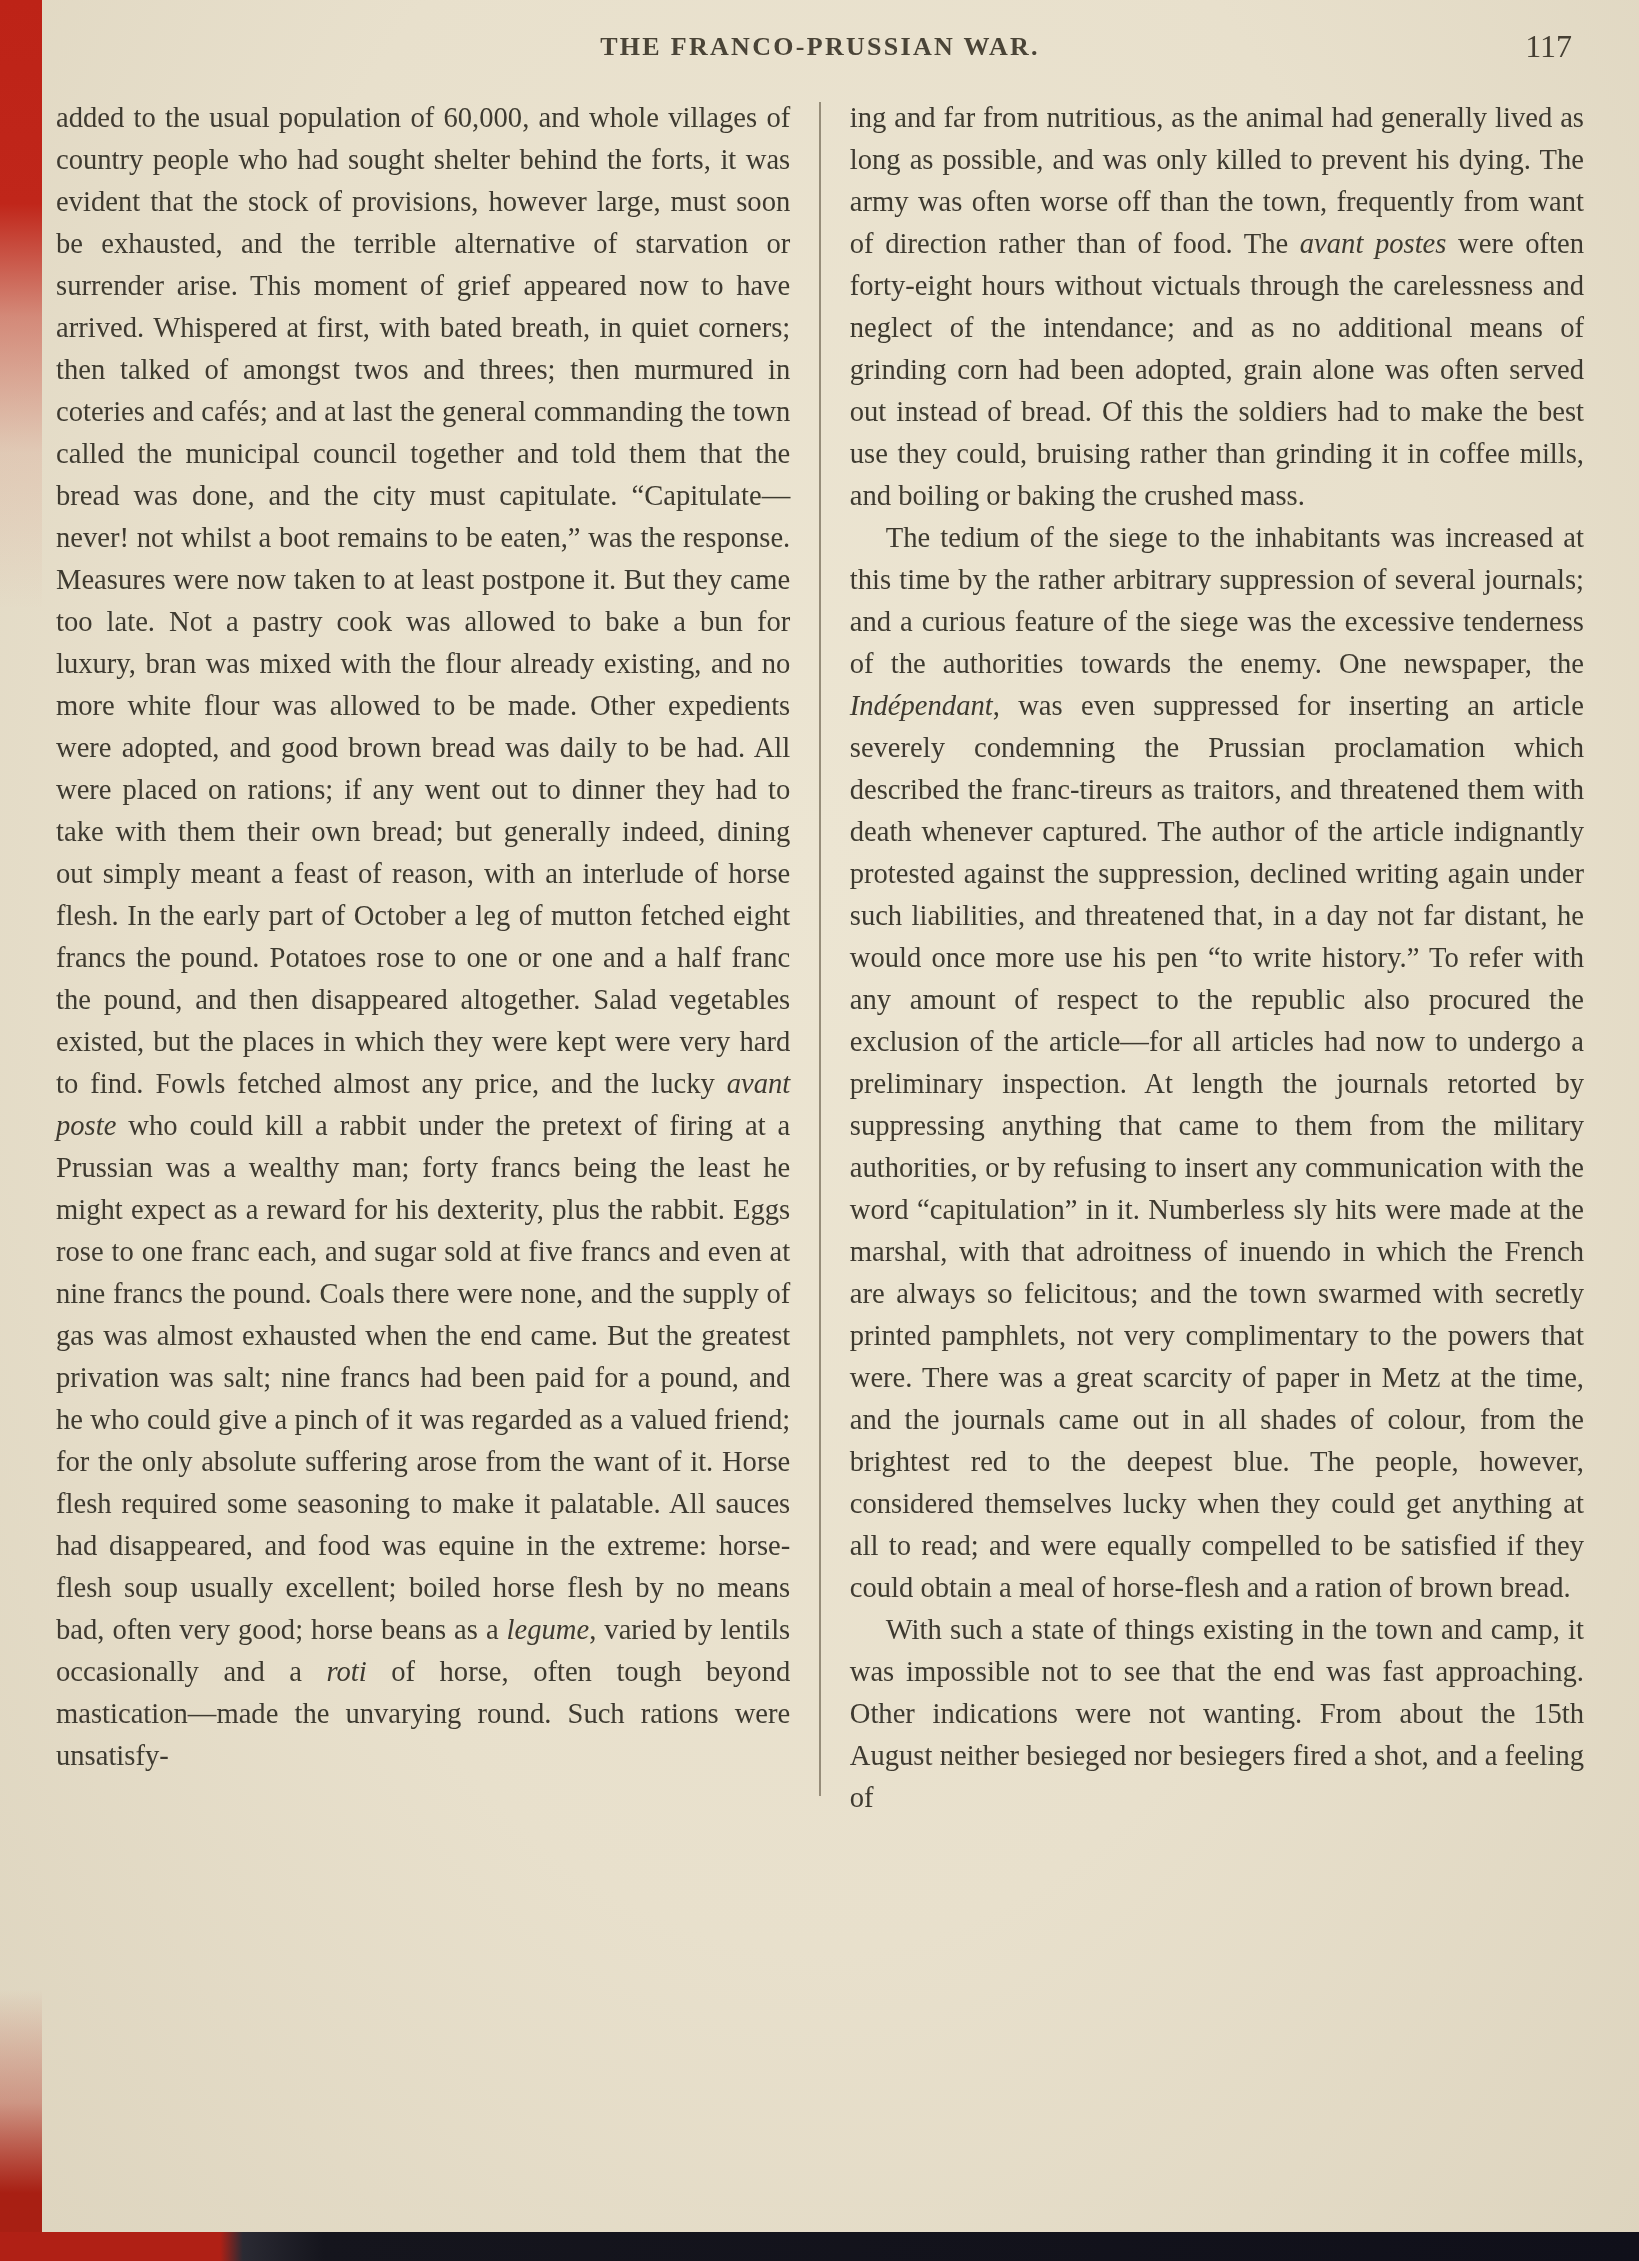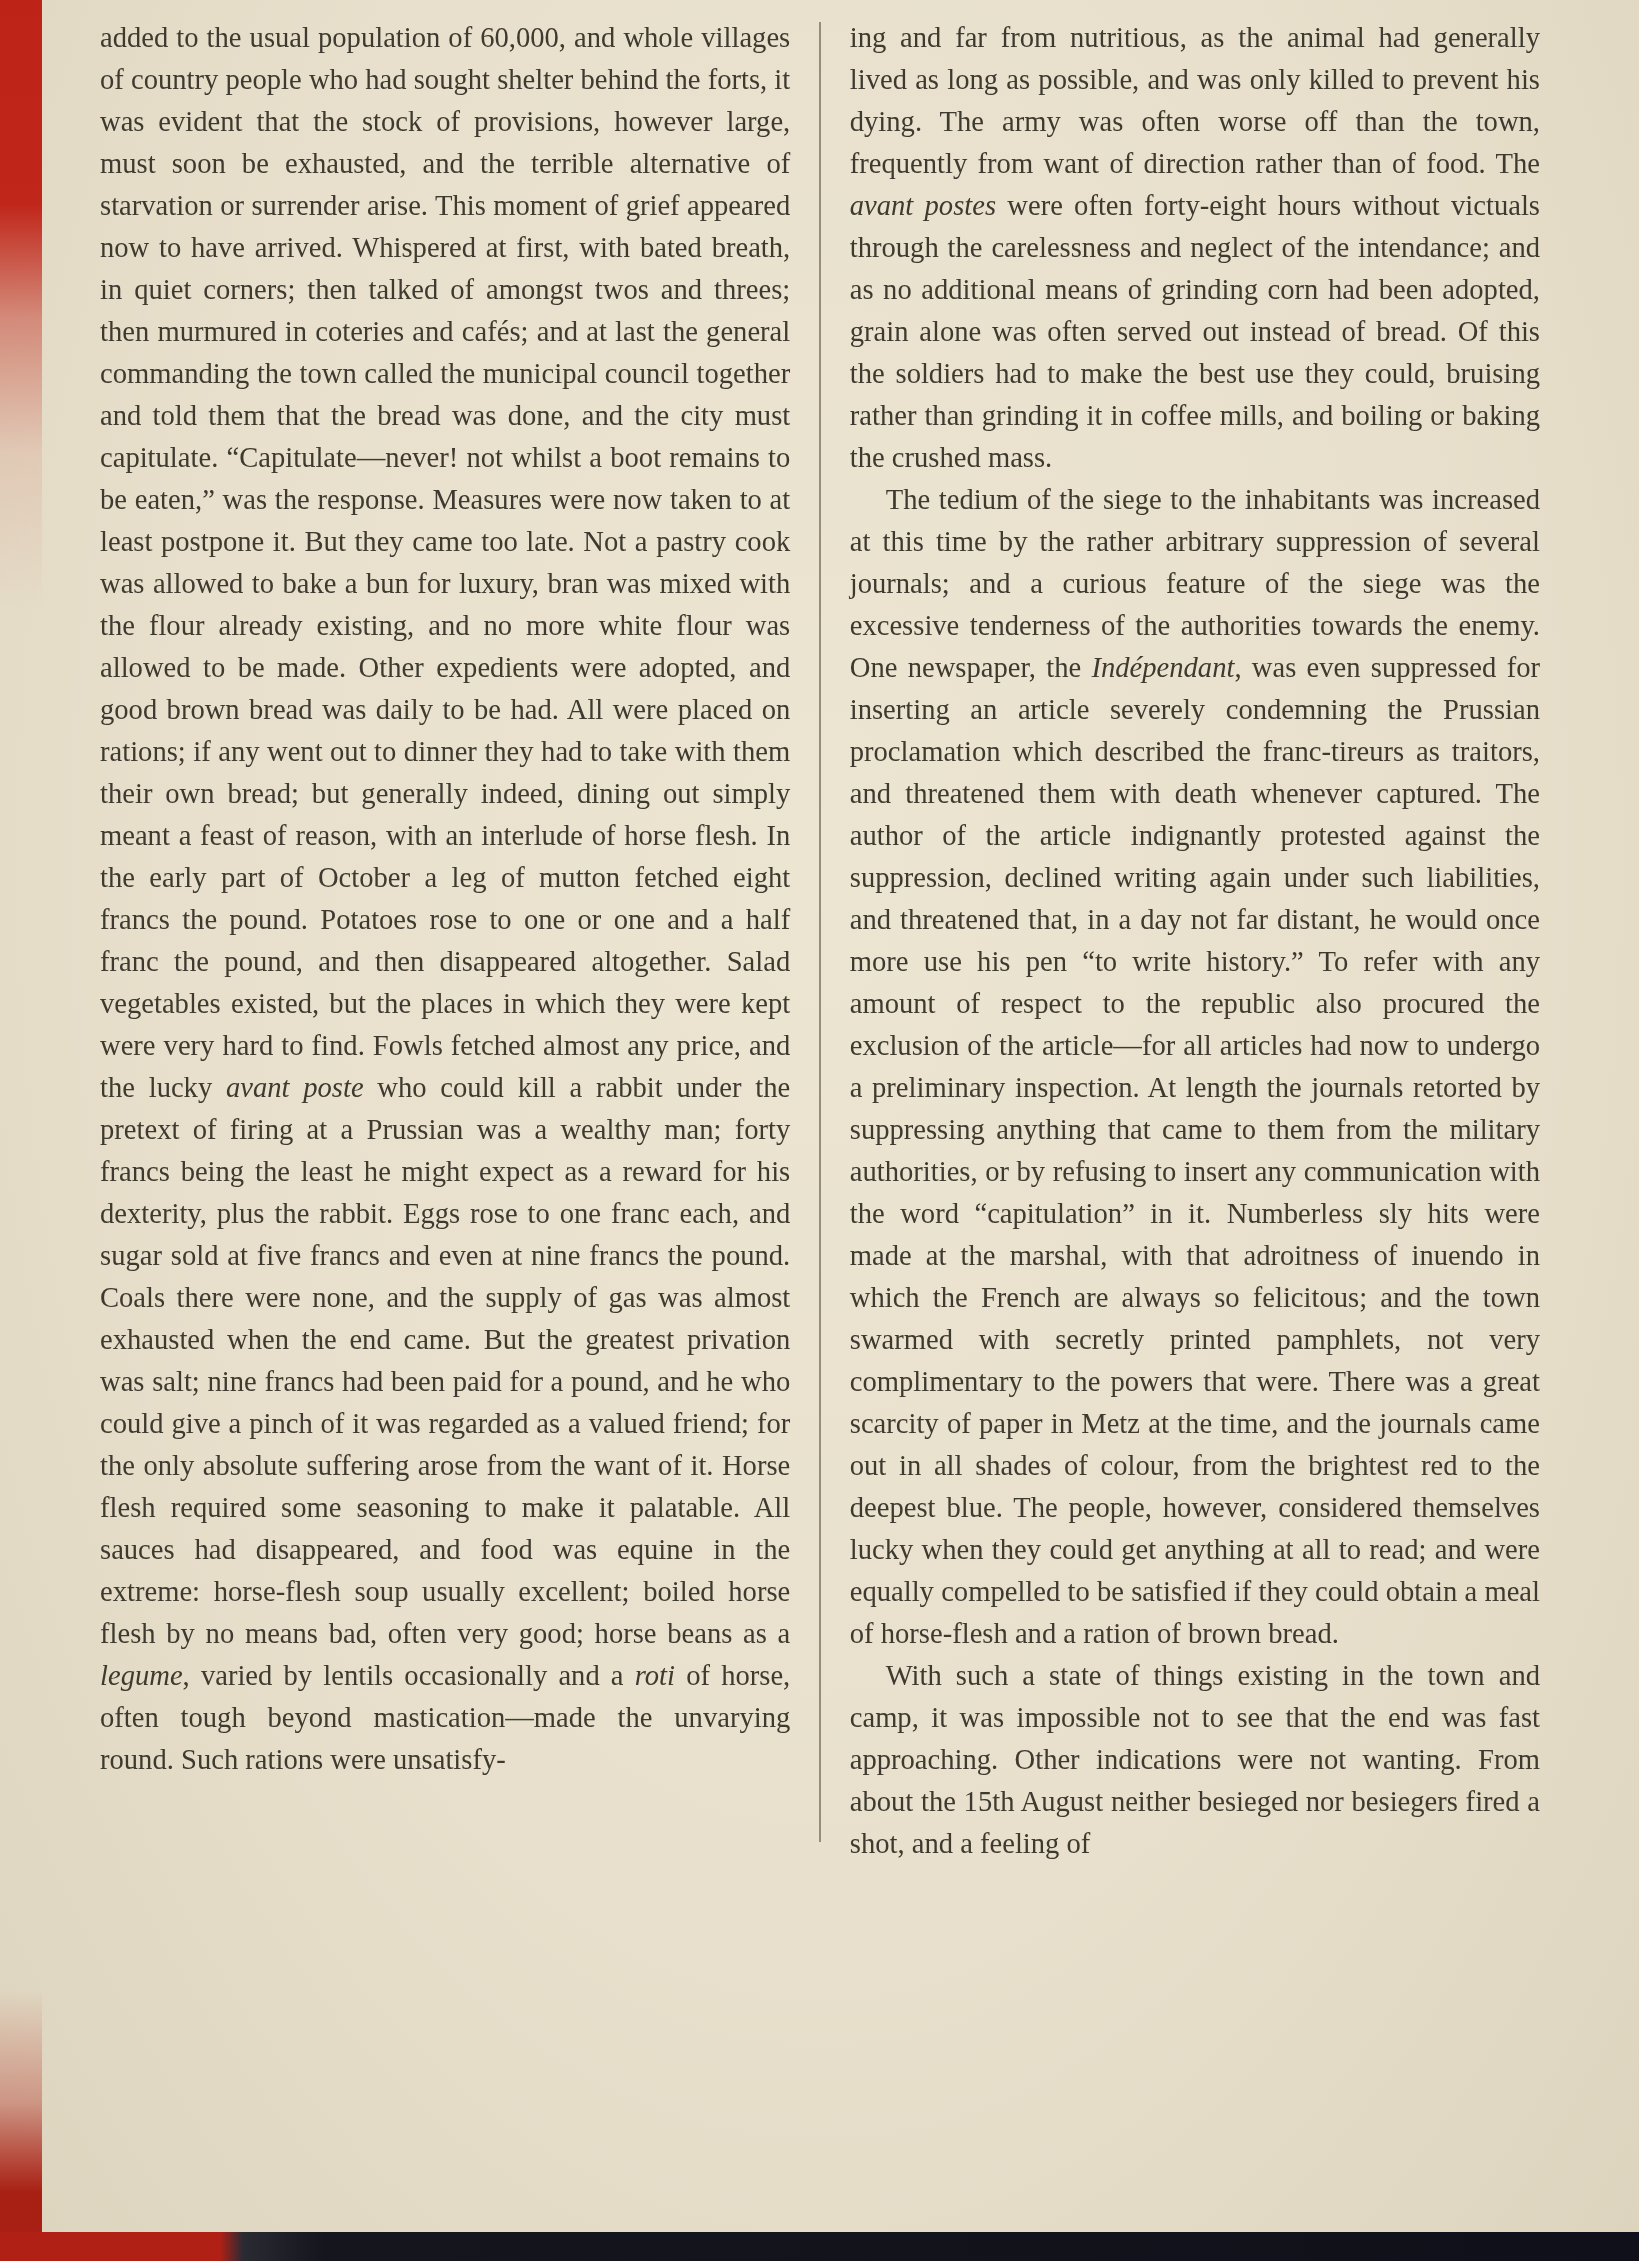--- a/index.html
+++ b/index.html
@@ -58,21 +58,21 @@
   }
   .page-number {
     position: absolute;
     top: 28px;
     right: 68px;
     font-size: 32px;
     color: #453f33;
   }
   .columns {
     display: flex;
-    padding: 0 100px;
+    padding: 0 56px;
     margin-top: 17px;
     align-items: stretch;
   }
   .column {
     flex: 1 1 0;
     min-width: 0;
   }
   .col-divider {
     width: 1.5px;
     background: #968d7a;
@@ -94,20 +94,24 @@
   }
 </style>
 </head>
 <body>
 
 <div class="page">
 
   <div class="edge-left"></div>
   <div class="edge-bottom"></div>
 
+  <header class="header">
+    <div class="running-title">THE FRANCO-PRUSSIAN WAR.</div>
+    <div class="page-number">117</div>
+  </header>
 
   <main class="columns">
     <div class="column col-left" id="col-left">
         <p class="para"><span>added to the usual population of 60,000, and whole villages of country people who had sought shelter behind the forts, it was evident that the stock of provisions, however large, must soon be exhausted, and the terrible alternative of starvation or surrender arise.  This moment of grief appeared now to have arrived.  Whispered at first, with bated breath, in quiet corners; then talked of amongst twos and threes; then murmured in coteries and cafés; and at last the general commanding the town called the municipal council together and told them that the bread was done, and the city must capitulate.  “Capitulate—never! not whilst a boot remains to be eaten,” was the response.  Measures were now taken to at least postpone it.  But they came too late.  Not a pastry cook was allowed to bake a bun for luxury, bran was mixed with the flour already existing, and no more white flour was allowed to be made. Other expedients were adopted, and good brown bread was daily to be had.  All were placed on rations; if any went out to dinner they had to take with them their own bread; but generally indeed, dining out simply meant a feast of reason, with an interlude of horse flesh.  In the early part of October a leg of mutton fetched eight francs the pound.  Potatoes rose to one or one and a half franc the pound, and then disappeared altogether.  Salad vegetables existed, but the places in which they were kept were very hard to find.  Fowls fetched almost any price, and the lucky </span><span class="em">avant poste</span><span> who could kill a rabbit under the pretext of firing at a Prussian was a wealthy man; forty francs being the least he might expect as a reward for his dexterity, plus the rabbit.  Eggs rose to one franc each, and sugar sold at five francs and even at nine francs the pound.  Coals there were none, and the supply of gas was almost exhausted when the end came. But the greatest privation was salt; nine francs had been paid for a pound, and he who could give a pinch of it was regarded as a valued friend; for the only absolute suffering arose from the want of it.  Horse flesh required some seasoning to make it palatable.  All sauces had disappeared, and food was equine in the extreme: horse-flesh soup usually excellent; boiled horse flesh by no means bad, often very good; horse beans as a </span><span class="em">legume</span><span>, varied by lentils occasionally and a </span><span class="em">roti</span><span> of horse, often tough beyond mastication—made the unvarying round.  Such rations were unsatisfy-</span></p>
       </div>
     <div class="col-divider"></div>
     <div class="column col-right" id="col-right">
         <p class="para"><span>ing and far from nutritious, as the animal had generally lived as long as possible, and was only killed to prevent his dying.  The army was often worse off than the town, frequently from want of direction rather than of food.  The </span><span class="em">avant postes</span><span> were often forty-eight hours without victuals through the carelessness and neglect of the intendance; and as no additional means of grinding corn had been adopted, grain alone was often served out instead of bread.  Of this the soldiers had to make the best use they could, bruising rather than grinding it in coffee mills, and boiling or baking the crushed mass.</span></p>
         <p class="para indent"><span>The tedium of the siege to the inhabitants was increased at this time by the rather arbitrary suppression of several journals; and a curious feature of the siege was the excessive tenderness of the authorities towards the enemy.  One newspaper, the </span><span class="em">Indépendant</span><span>, was even suppressed for inserting an article severely condemning the Prussian proclamation which described the franc-tireurs as traitors, and threatened them with death whenever captured. The author of the article indignantly protested against the suppression, declined writing again under such liabilities, and threatened that, in a day not far distant, he would once more use his pen “to write history.”  To refer with any amount of respect to the republic also procured the exclusion of the article—for all articles had now to undergo a preliminary inspection.  At length the journals retorted by suppressing anything that came to them from the military authorities, or by refusing to insert any communication with the word “capitulation” in it.  Numberless sly hits were made at the marshal, with that adroitness of inuendo in which the French are always so felicitous; and the town swarmed with secretly printed pamphlets, not very complimentary to the powers that were.  There was a great scarcity of paper in Metz at the time, and the journals came out in all shades of colour, from the brightest red to the deepest blue.  The people, however, considered themselves lucky when they could get anything at all to read; and were equally compelled to be satisfied if they could obtain a meal of horse-flesh and a ration of brown bread.</span></p>
         <p class="para indent"><span>With such a state of things existing in the town and camp, it was impossible not to see that the end was fast approaching.  Other indications were not wanting.  From about the 15th August neither besieged nor besiegers fired a shot, and a feeling of</span></p>

